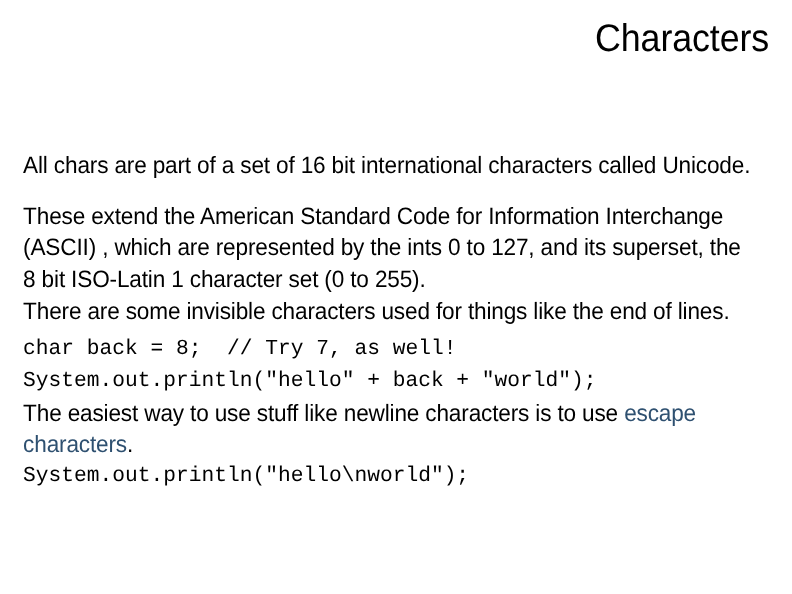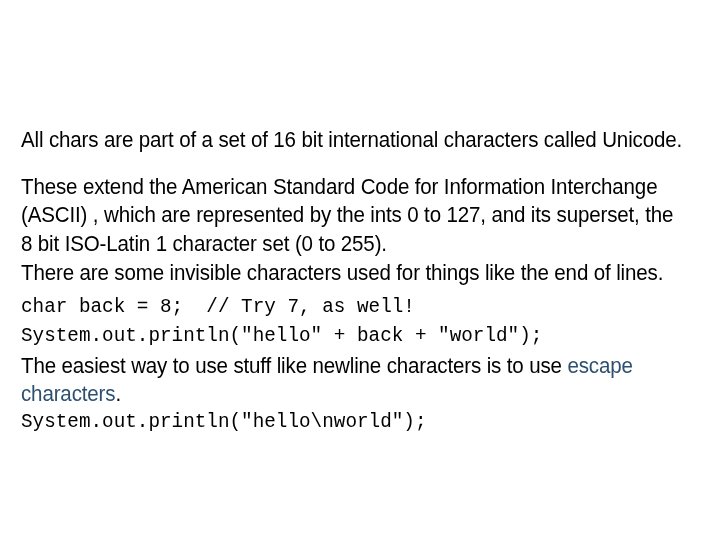--- a/index.html
+++ b/index.html
@@ -36,21 +36,21 @@
     letter-spacing: -0.1px;
     transform: scaleX(0.93);
     transform-origin: right center;
     white-space: nowrap;
   }
 
   
   #body-block {
     position: absolute;
     left: 21px;
-    top: 126px;
+    top: 136px;
     width: 694px;
   }
 
   .para {
     color: #000000;
     font-size: 21.5px;
     line-height: 28.2px;
     font-weight: 400;
     letter-spacing: -0.15px;
     transform: scaleX(0.955);
@@ -89,20 +89,23 @@
 
   .period-dark {
     color: #000000;
   }
 </style>
 </head>
 <body>
 
 <div id="slide">
 
+  <div id="title-block">
+    <span id="slide-title">Characters</span>
+  </div>
 
   <div id="body-block">
 
     <p class="para">All chars are part of a set of 16 bit international characters called Unicode.</p>
 
     <p class="para gap-before">These extend the American Standard Code for Information Interchange (ASCII) , which are represented by the ints 0 to 127, and its superset, the 8 bit ISO-Latin 1 character set (0 to 255).</p>
 
     <p class="para tight">There are some invisible characters used for things like the end of lines.</p>
 
     <pre class="code first-code">char back = 8;  // Try 7, as well!</pre>

